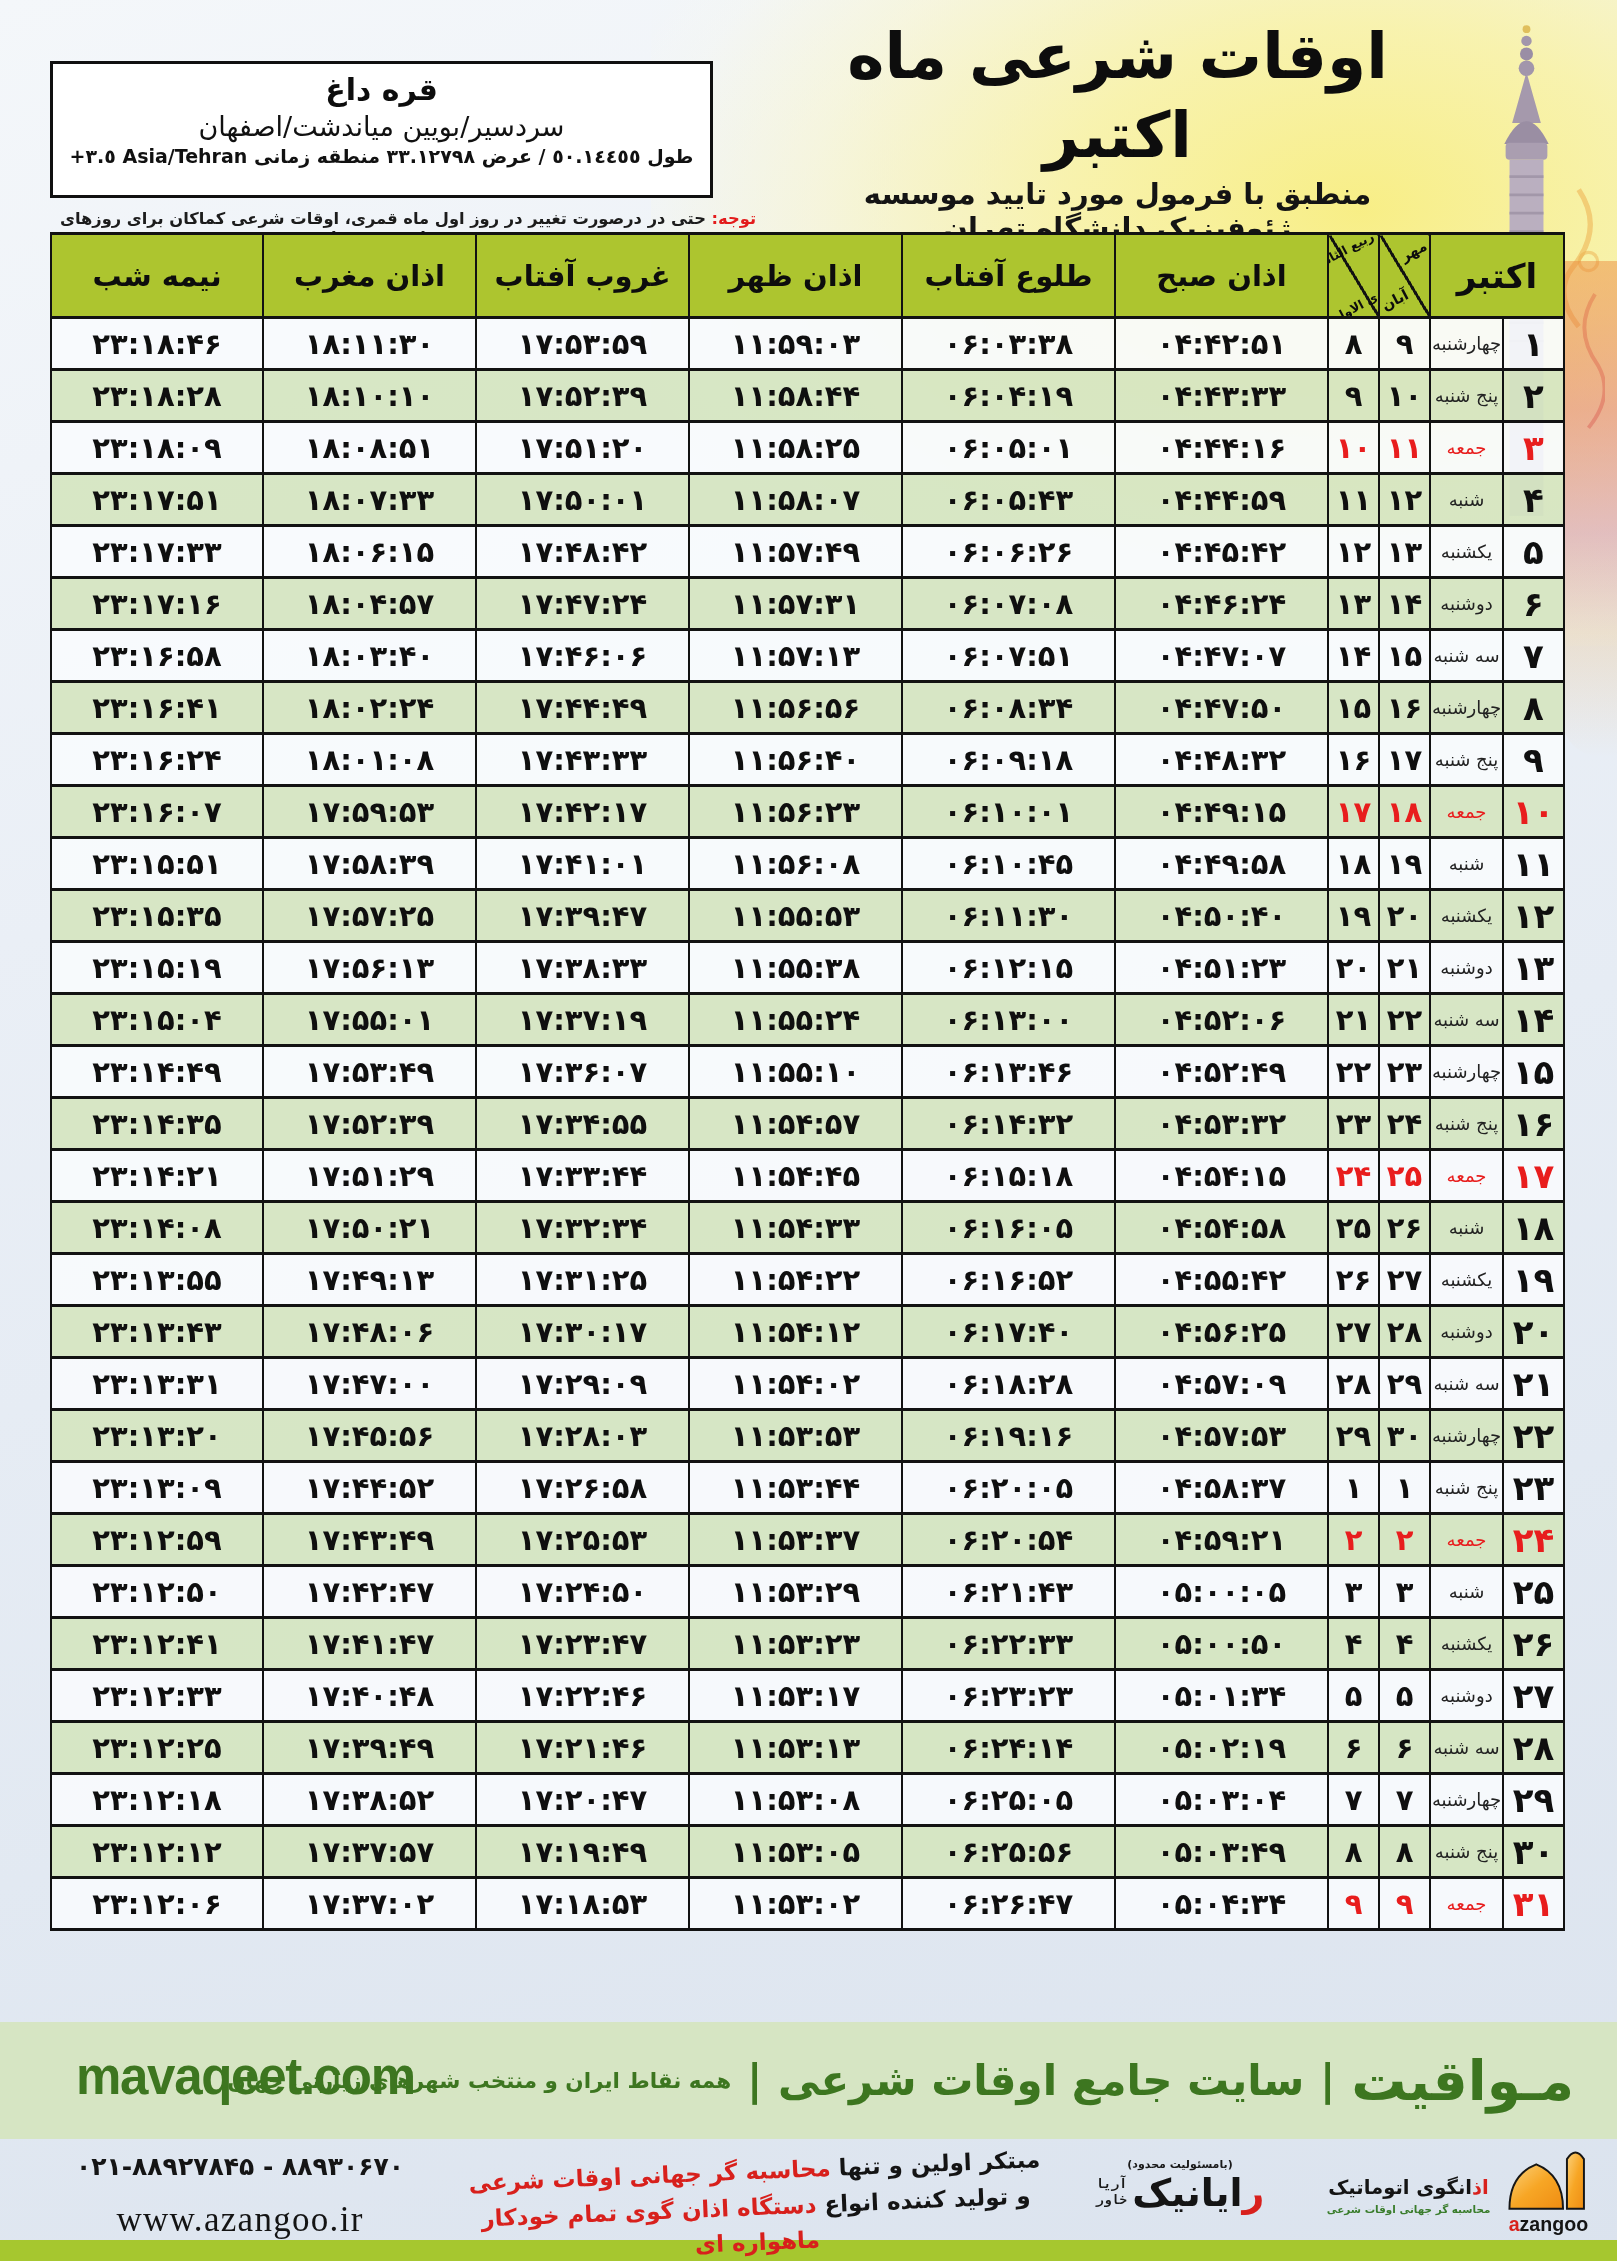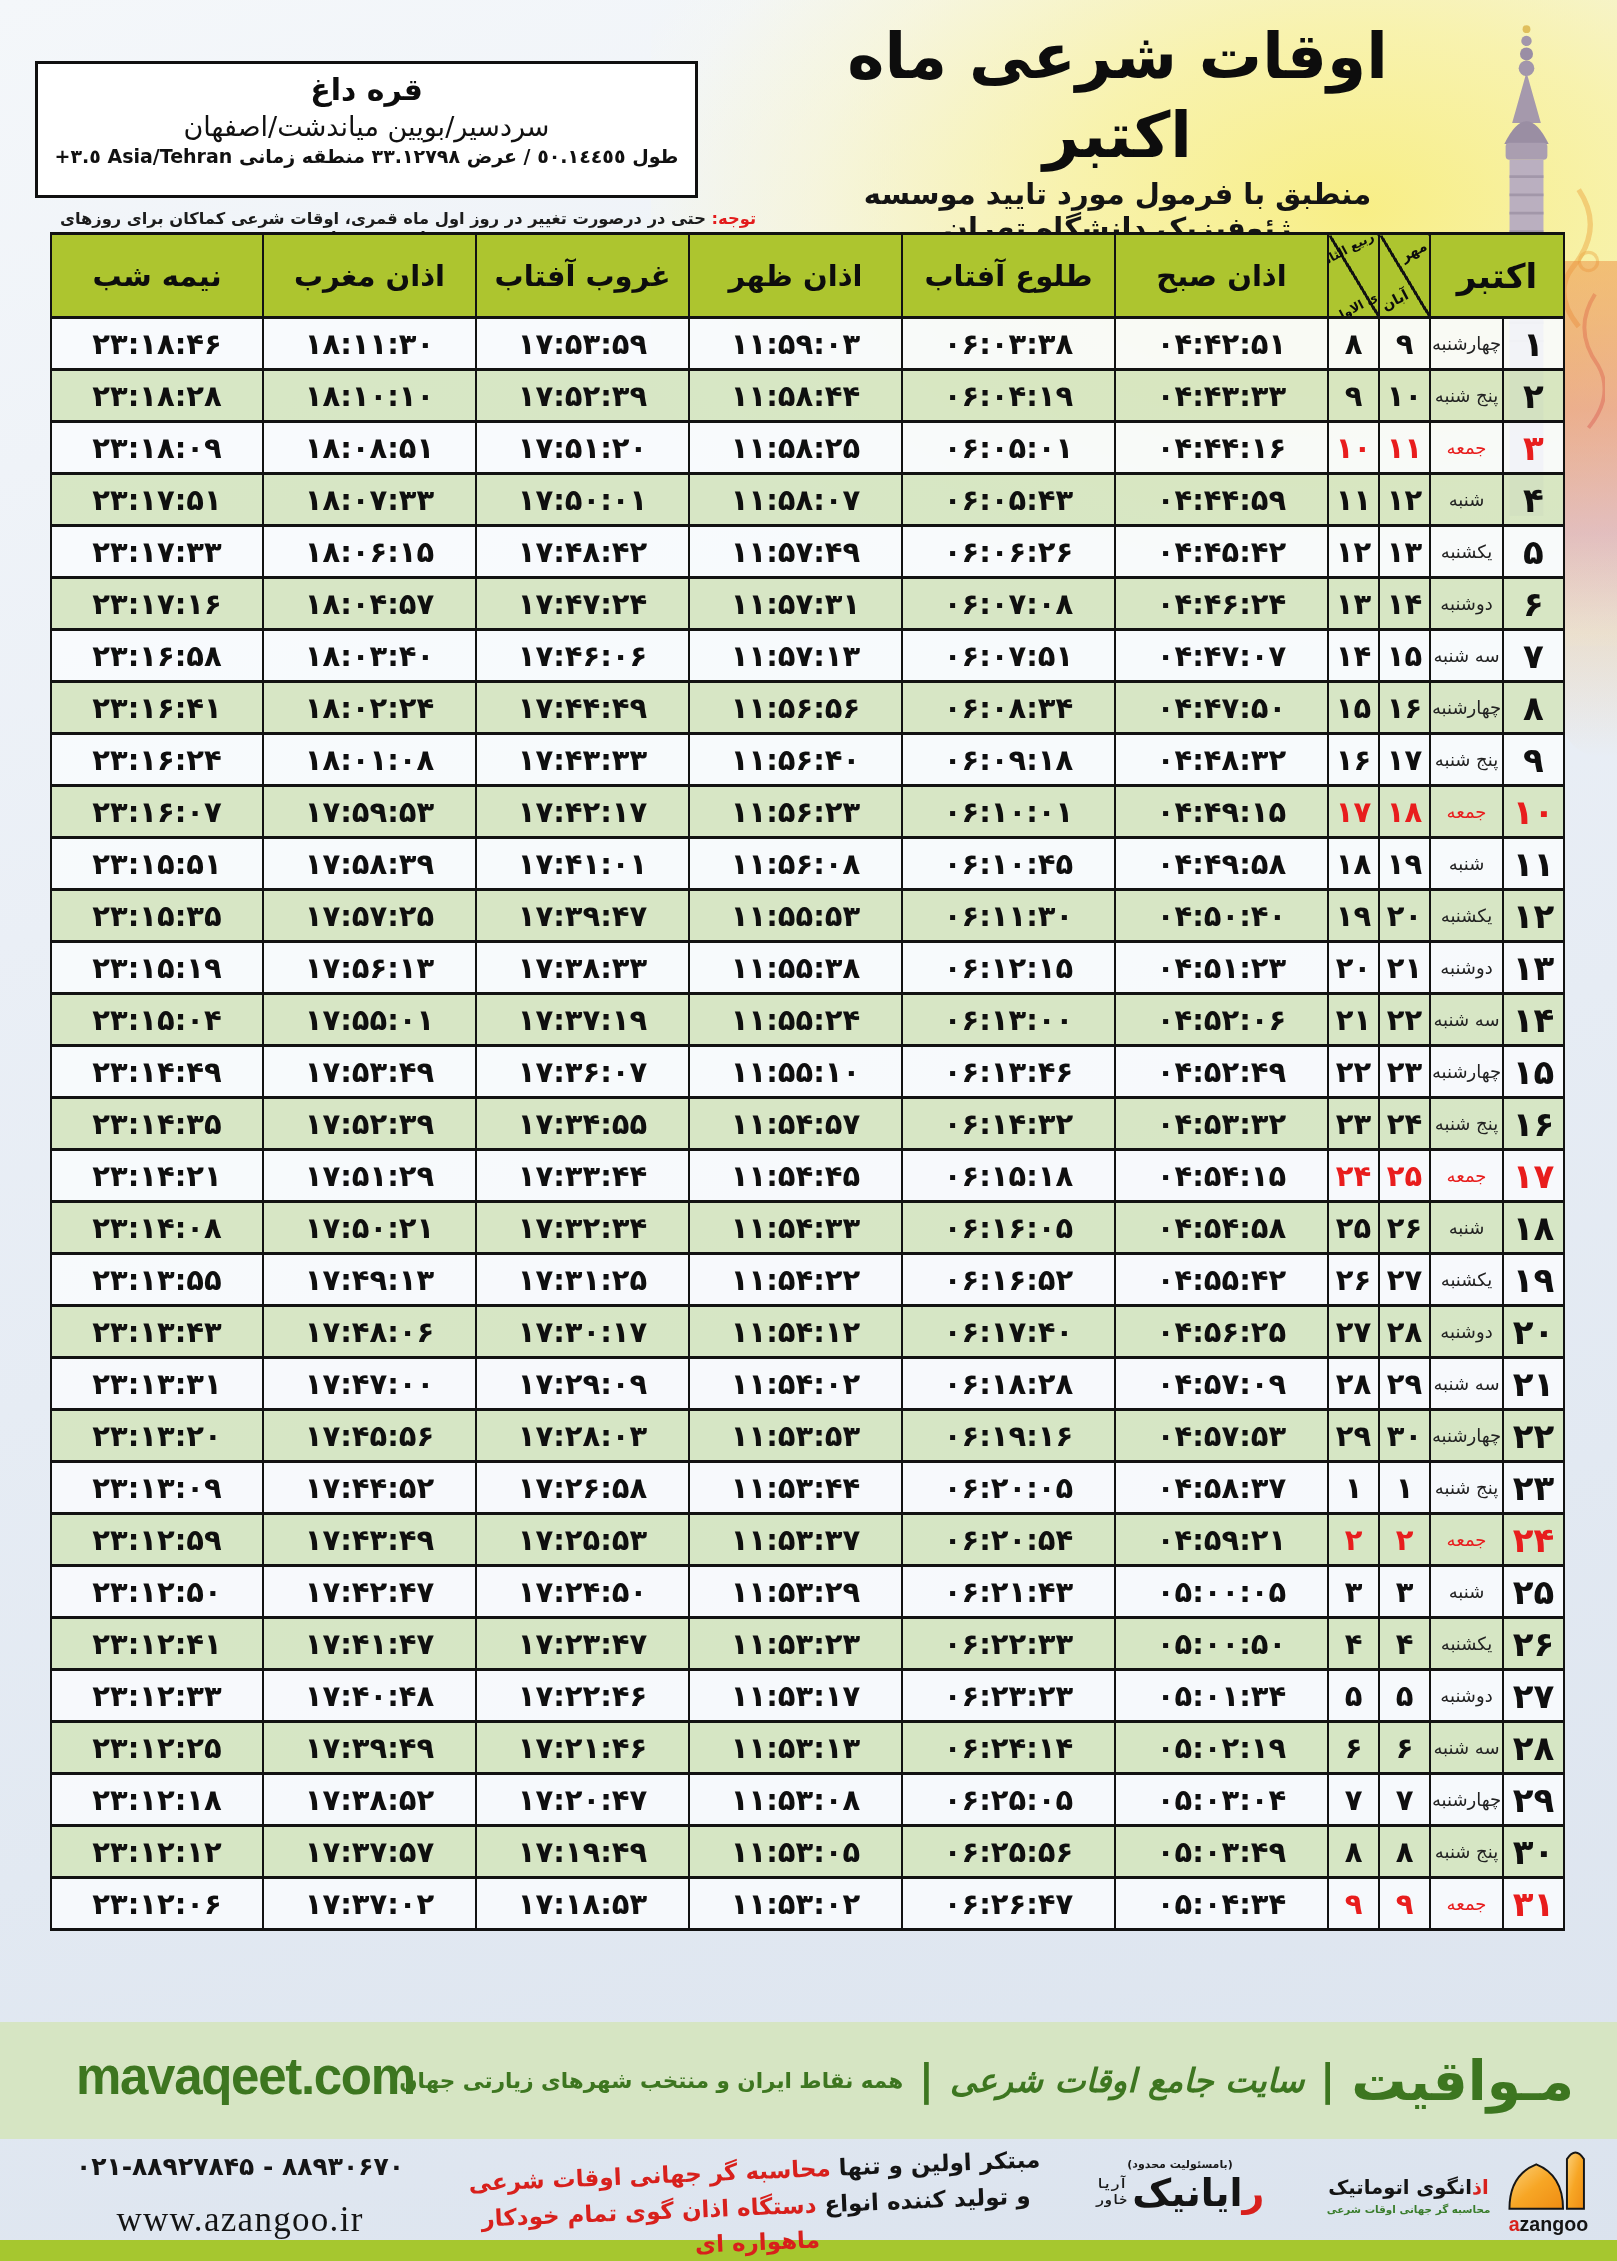--- a/index.html
+++ b/index.html
@@ -17,21 +17,21 @@
           background:linear-gradient(180deg, rgba(236,138,62,.75) 0%, rgba(222,84,74,.65) 30%,
                      rgba(196,84,120,.5) 55%, rgba(236,170,80,.35) 75%, transparent 100%);
           border-radius:0 0 0 39px; }
 
   
   .title-block { position:absolute; top:18px; right:193px; width:613px; text-align:center; z-index:2; }
   .main-title { font-size:63px; font-weight:bold; color:#0d0d0d; line-height:1.25; }
   .subtitle  { font-size:29px; font-weight:bold; color:#141414; margin-top:1.3px; }
   .years     { font-size:23.5px; font-weight:bold; color:#1a1a1a; margin-top:10.4px; }
 
-  .location-box { position:absolute; left:36px; top:61px; width:663px; height:137px; z-index:2;
+  .location-box { position:absolute; left:51px; top:61px; width:663px; height:137px; z-index:2;
           background:#ffffff; border:3.3px solid #101010; text-align:center; padding-top:7.8px; }
   .loc-name   { font-size:30px; font-weight:bold; color:#0d0d0d; }
   .loc-region { font-size:27px; color:#111; margin-top:3.9px; }
   .loc-coords { font-size:19px; font-weight:bold; color:#111; margin-top:3px; }
 
   .note { position:absolute; left:52px; top:209px; width:714px; z-index:2; text-align:center;
           font-size:16.3px; font-weight:bold; color:#1c1c1c; }
   .note .note-label { color:#e31c1c; }
 
   
@@ -57,21 +57,21 @@
   td.c-time  { font-size:29px; direction:ltr; letter-spacing:0.7px; }
   tr.friday td.red { color:#e81d1d; }
 
   
   .footer-band { position:absolute; left:0; top:2022px; width:1618px; height:117px; background:#d6e5c3; z-index:1; }
   .mavaqeet-url { position:absolute; left:77px; top:25px; font-family:"Liberation Sans", sans-serif;
           font-size:51px; font-weight:bold; color:#3d7620; letter-spacing:-1.3px; }
   .footer-fa { position:absolute; right:43px; top:0; height:117px; display:flex; align-items:center; gap:15.7px; color:#3d7620; }
   .footer-fa .brand { font-size:55px; font-weight:bold; }
   .footer-fa .fsep  { font-size:42px; font-weight:bold; }
-  .footer-fa .fdesc { font-size:33px; font-weight:bold;font-style:italic; }
+  .footer-fa .fdesc { font-size:42px; font-weight:bold; }
   .footer-fa .ftag  { font-size:21.5px; font-weight:bold; }
 
   
   .contact-block { position:absolute; left:52px; top:2152px; width:378px; text-align:center; z-index:2; }
   .phone { font-size:25px; font-weight:bold; color:#151515; direction:ltr; }
   .site  { font-family:"Liberation Serif", serif; font-size:35px; color:#141414; margin-top:19px; letter-spacing:1.3px; }
 
   .claims { position:absolute; left:457px; top:2154px; width:600px; text-align:center; z-index:2;
           transform:rotate(-2.4deg); font-size:23px; font-weight:bold; line-height:1.55; color:#141414; }
   .claims .red { color:#d8201c; }

